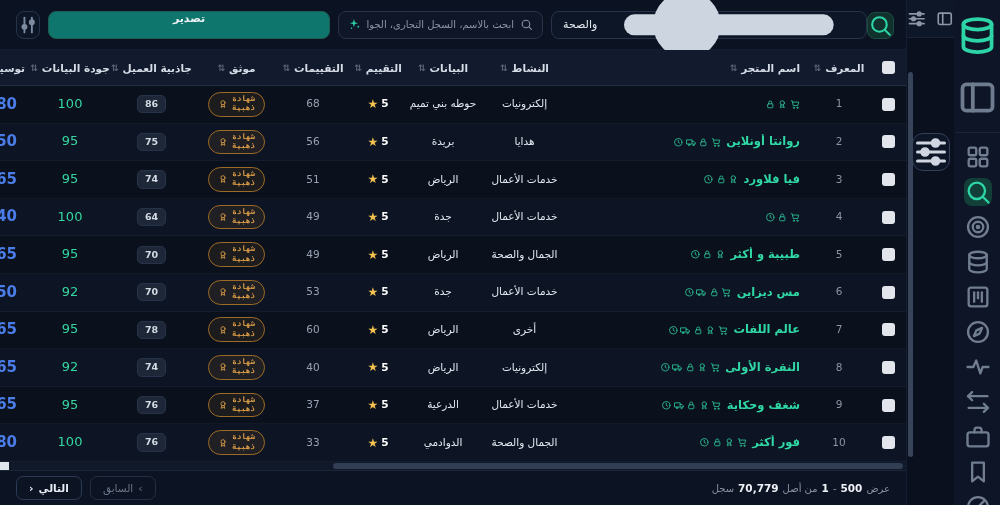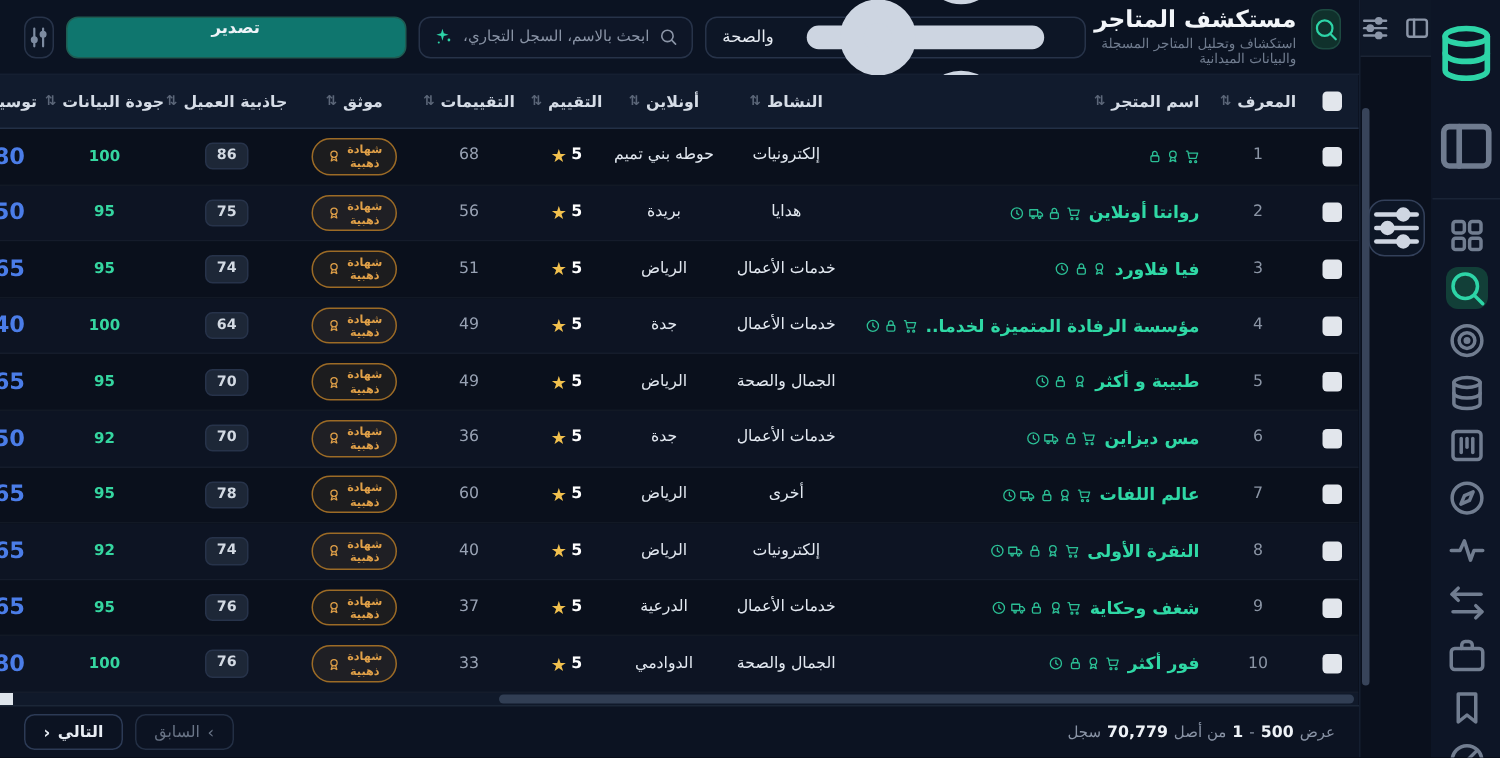--- a/index.html
+++ b/index.html
@@ -87,25 +87,25 @@
   .td-name { justify-content:flex-start; padding-right:8px; gap:5px; overflow:hidden; white-space:nowrap; }
   .store-name { color:#2fd8a5; font-size:11.5px; font-weight:bold; cursor:pointer; }
   .mini-icons { display:inline-flex; gap:2px; color:#2bbf95; }
   .mini-icons svg { width:10.5px; height:10.5px; }
   .td-rating { gap:3px; }
   .td-rating .val { font-weight:bold; color:#ffffff; font-size:10.5px; }
   .td-rating .star { color:#f2c14e; font-size:12px; line-height:1; }
   .td-reviews { color:#98a2b3; }
   .gold-badge { display:inline-flex; align-items:center; gap:4px; padding:2px 9px; border-radius:999px;
     border:1px solid #9c6b26; background:rgba(200,140,50,0.10); color:#e0a048; cursor:pointer; }
-  .gold-badge .lines { display:flex; flex-direction:column; line-height:1.25; font-size:7.5px; font-weight:bold; text-align:center; }
+  .gold-badge .lines { display:flex; flex-direction:column; line-height:1.25; font-size:7.5px; font-weight:bold; text-align:center;font-family:Liberation Mono, monospace; }
   .gold-badge svg { width:10px; height:10px; }
   .pill { background:#1d2737; border:1px solid #27334a; border-radius:5px; padding:2px 7px;
     font-size:9.5px; font-weight:bold; color:#d3dae3; }
-  .num-green { color:#35d6a0; font-weight:bold; font-size:10px; }
+  .num-green { color:#35d6a0; font-weight:normal; font-size:13px; }
   .num-blue { color:#4b7de8; font-weight:bold; font-size:15px; }
   .td-extra { justify-content:flex-start; padding-right:14px; }
 
   
   .hscroll { position:absolute; bottom:0; right:0; width:906px; height:8px; background:#10192a; }
   .hscroll .thumb { position:absolute; top:1px; right:3px; width:570px; height:6px; background:#313e54; border-radius:4px; cursor:grab; }
   .hscroll .corner { position:absolute; top:0; left:0; width:9px; height:8px; background:#dfe5ec; }
 
   
   .pagination { height:35px; background:#0c1322; border-top:1px solid #1b2637; display:flex;
@@ -248,24 +248,20 @@
   <main class="content">
 
     <header class="topbar">
       <div class="title-block">
         <button class="title-search">
             <svg viewBox="0 0 24 24" fill="none" stroke="currentColor" stroke-width="2" stroke-linecap="round" stroke-linejoin="round" style="width:100%;height:100%;max-width:100%;max-height:100%">
               <circle cx="11" cy="11" r="7"></circle>
               <line x1="16.5" y1="16.5" x2="21" y2="21"></line>
             </svg>
           </button>
-        <div class="titles">
-          <h1>مستكشف المتاجر</h1>
-          <p>استكشاف وتحليل المتاجر المسجلة والبيانات الميدانية</p>
-        </div>
       </div>
       <div class="toolbar">
         <button class="btn btn-expand">
           <span style="display:inline-flex">
               <svg viewBox="0 0 24 24" fill="none" stroke="currentColor" stroke-width="2" stroke-linecap="round" stroke-linejoin="round" style="width:100%;height:100%;max-width:100%;max-height:100%">
                 <line x1="3" y1="6" x2="21" y2="6"></line>
                 <line x1="3" y1="12" x2="21" y2="12"></line>
                 <line x1="3" y1="18" x2="21" y2="18"></line>
                 <circle cx="15" cy="6" r="2.2" fill="currentColor"></circle>
                 <circle cx="8" cy="12" r="2.2" fill="currentColor"></circle>
@@ -319,21 +315,21 @@
           </div>
           <div class="th col-name">
             <span>اسم المتجر</span>
             <span class="sort">⇅</span>
           </div>
           <div class="th col-activity">
             <span>النشاط</span>
             <span class="sort">⇅</span>
           </div>
           <div class="th col-city">
-            <span>أونلاين</span>
+            <span>البيانات</span>
             <span class="sort">⇅</span>
           </div>
           <div class="th col-rating">
             <span>التقييم</span>
             <span class="sort">⇅</span>
           </div>
           <div class="th col-reviews">
             <span>التقييمات</span>
             <span class="sort">⇅</span>
           </div>
@@ -540,21 +536,20 @@
             <div class="td td-extra">
               <span class="num-blue">65</span>
             </div>
           </div>
           <div class="tr tgrid">
             <div class="td">
               <div class="cb"></div>
             </div>
             <div class="td td-id">4</div>
             <div class="td td-name">
-              <div class="store-name">مؤسسة الرفادة المتميزة لخدما..</div>
               <div class="mini-icons">
                 <span style="display: inline-flex; width: 10.5px; height: 10.5px;">
                   <svg viewBox="0 0 24 24" fill="none" stroke="currentColor" stroke-width="2" stroke-linecap="round" stroke-linejoin="round" style="width:100%;height:100%;max-width:100%;max-height:100%">
                     <circle cx="9" cy="20" r="1.5"></circle>
                     <circle cx="17" cy="20" r="1.5"></circle>
                     <path d="M3 4h2l2.4 11h10.2l2.4-8H6.2"></path>
                   </svg>
                 </span>
                 <span style="display: inline-flex; width: 10.5px; height: 10.5px;">
                   <svg viewBox="0 0 24 24" fill="none" stroke="currentColor" stroke-width="2" stroke-linecap="round" stroke-linejoin="round" style="width:100%;height:100%;max-width:100%;max-height:100%">
@@ -696,21 +691,21 @@
                   </svg>
                 </span>
               </div>
             </div>
             <div class="td">خدمات الأعمال</div>
             <div class="td">جدة</div>
             <div class="td td-rating">
               <span class="val">5</span>
               <span class="star">★</span>
             </div>
-            <div class="td td-reviews">36</div>
+            <div class="td td-reviews">53</div>
             <div class="td">
               <div class="gold-badge">
                 <span class="lines">
                   <span>شهادة</span>
                   <span>ذهبية</span>
                 </span>
                 <span style="display: inline-flex; width: 10px; height: 10px;">
                   <svg viewBox="0 0 24 24" fill="none" stroke="currentColor" stroke-width="2" stroke-linecap="round" stroke-linejoin="round" style="width:100%;height:100%;max-width:100%;max-height:100%">
                     <circle cx="12" cy="9" r="5"></circle>
                     <path d="M9.5 13.2 7.5 20l4.5-2.3L16.5 20l-2-6.8"></path>

